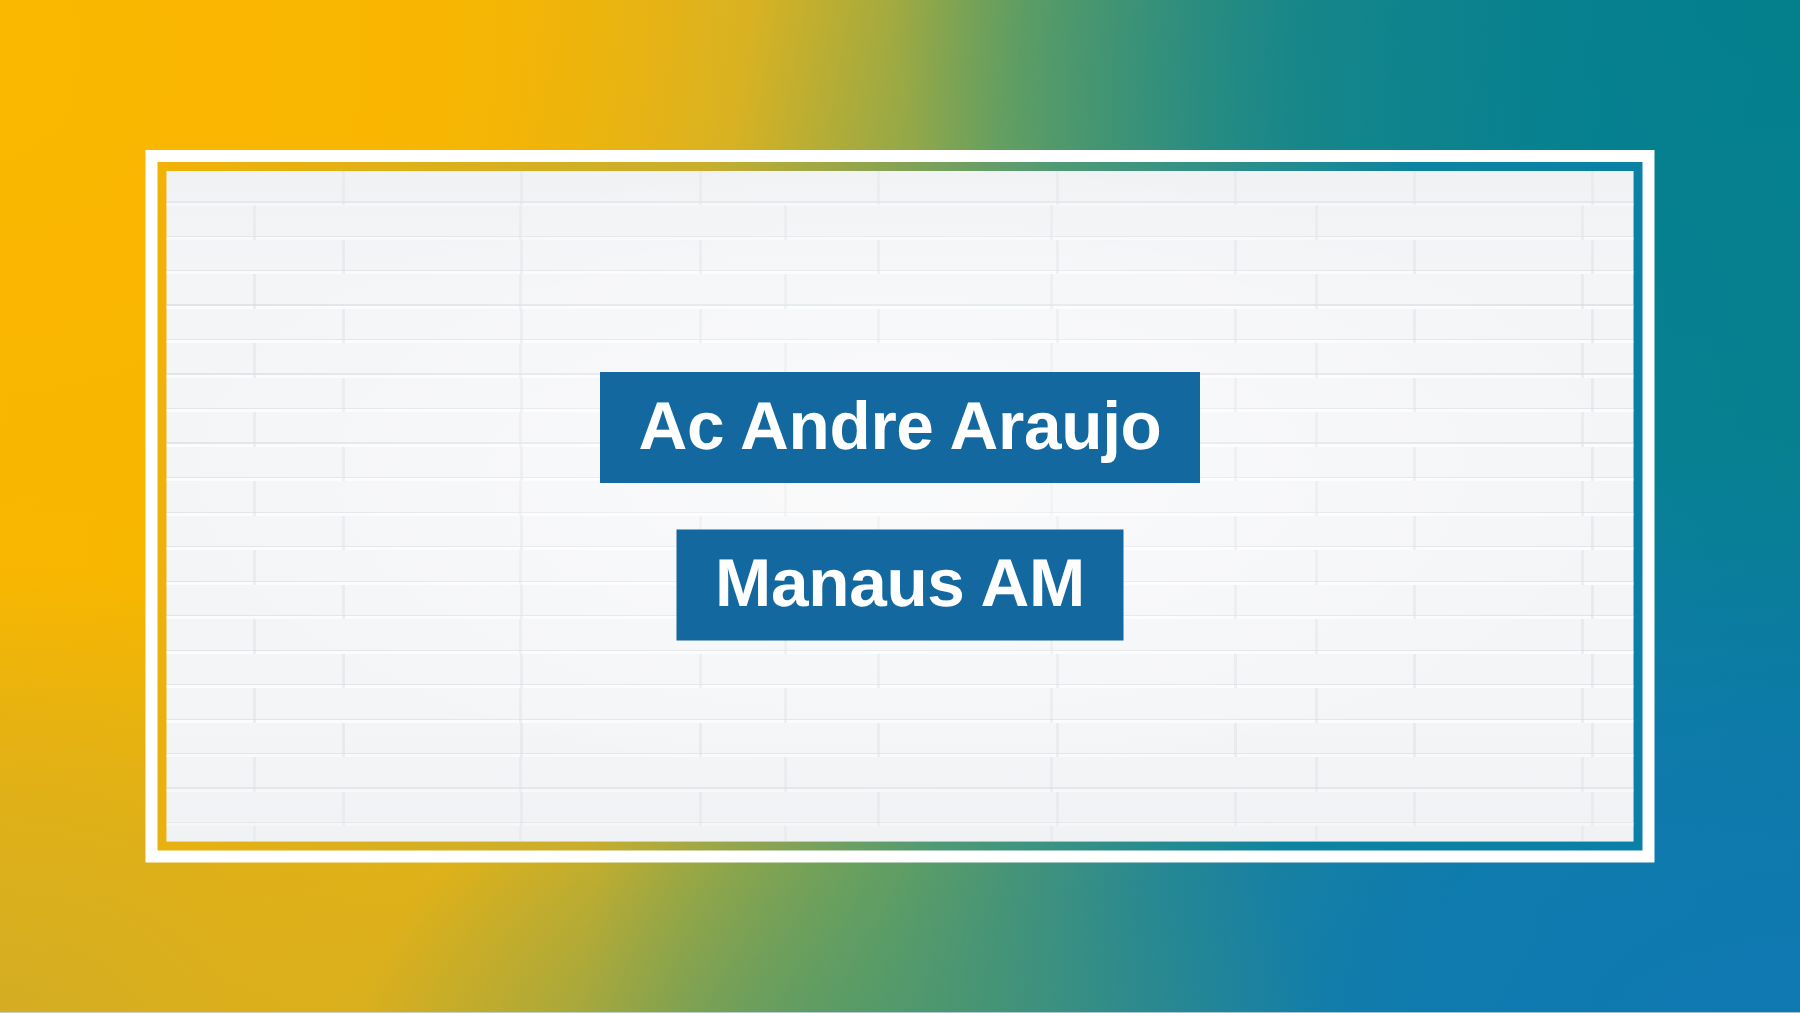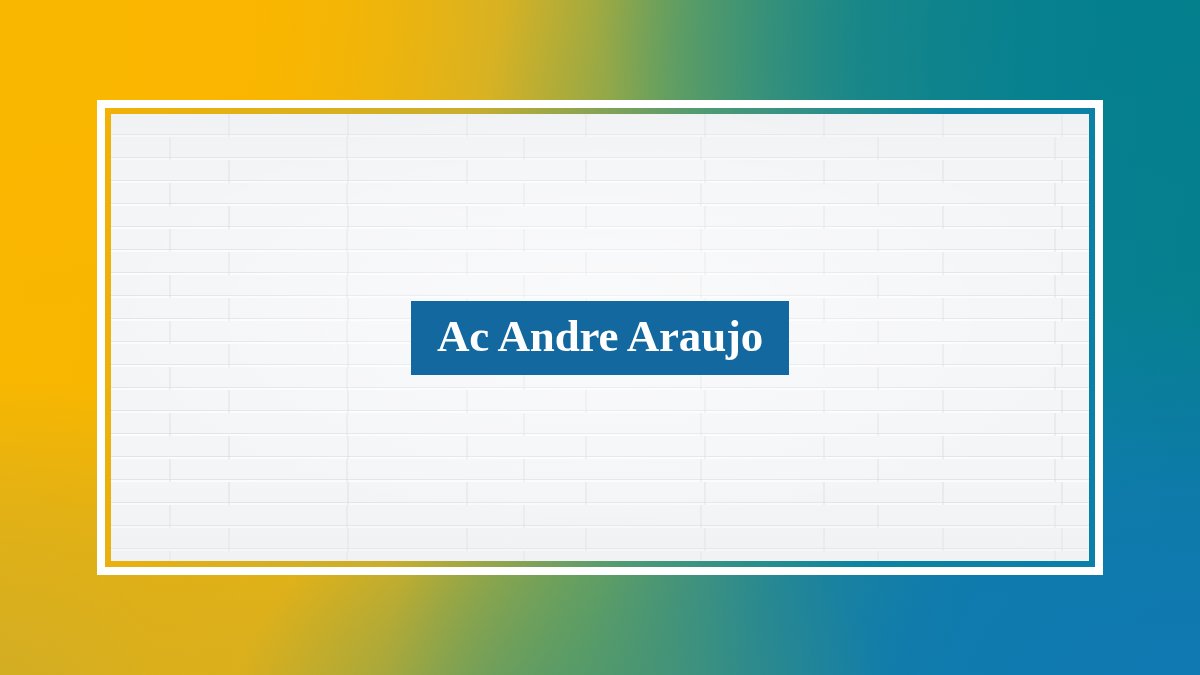--- a/index.html
+++ b/index.html
@@ -107,21 +107,20 @@
   }
 
   
   .panel {
     position: relative;
     width: 100%;
     height: 100%;
     box-sizing: border-box;
     background-color: #f4f5f7;
     overflow: hidden;
-    font-family: Liberation Serif, serif;
   }
 
   .brick-rows {
     position: absolute;
     inset: 0;
     background-image:
       repeating-linear-gradient(
         to bottom,
         rgba(255,255,255,0) 0px,
         rgba(255,255,255,0) 20px,
@@ -230,19 +229,20 @@
     <div class="frame-gap">
       <div class="panel">
 
         <div class="brick-rows"></div>
         <div class="brick-joints-a"></div>
         <div class="brick-joints-b"></div>
         <div class="panel-shade"></div>
 
         <div class="labels">
           <div class="label">Ac Andre Araujo</div>
+          <div class="label">Manaus AM</div>
         </div>
 
       </div>
     </div>
   </div>
 
 </div>
 
 </body></html>

